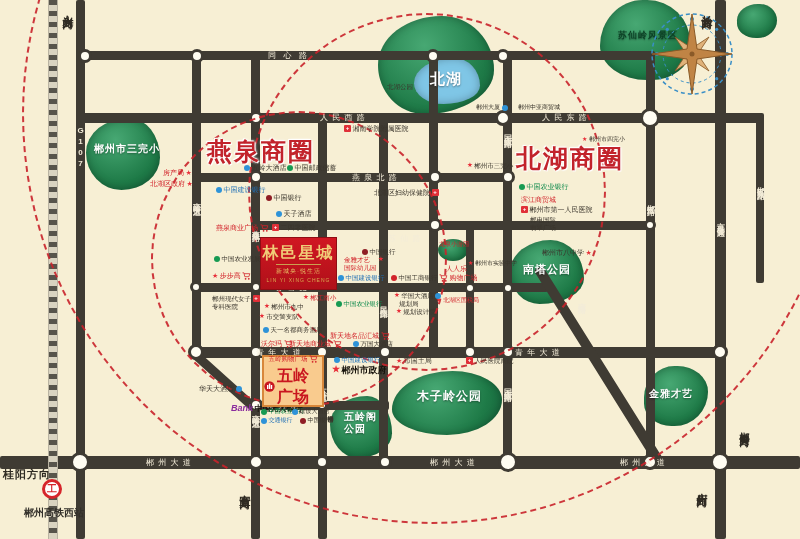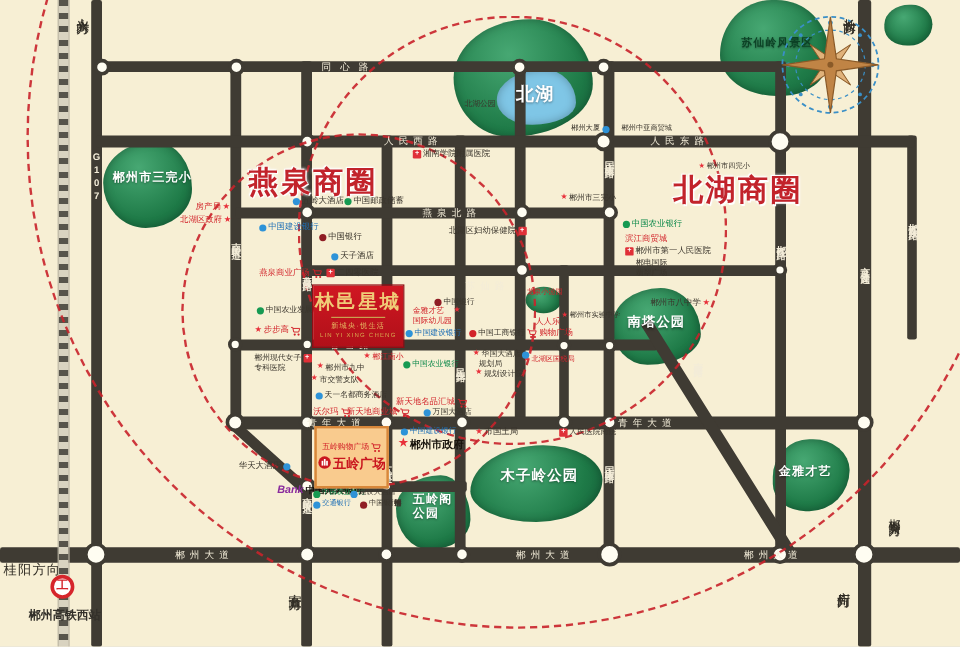--- a/index.html
+++ b/index.html
@@ -22,33 +22,33 @@
   .poi-r{color:#d2232a}.poi-b{color:#1f6fb5}.poi-g{color:#0f8a4c}.poi-k{color:#17130c}
   .pb{font-weight:bold}
   .pv{writing-mode:vertical-rl;text-orientation:upright}
   .i-star{color:#e8303a;line-height:1;font-size:1em}
   .i-cross{display:inline-block;flex:none;width:7px;height:7px;background:#e03038;color:#fff;font-size:6px;
            line-height:7px;text-align:center;border-radius:1px;font-weight:bold}
   .i-dot{display:inline-block;flex:none;width:6px;height:6px;border-radius:50%;margin-top:1px}
   .i-ebank{color:#8a2b9d;font-weight:bold;font-style:italic;font-size:9px;line-height:1}
   .cart{display:inline-block;flex:none}
   .cart svg{display:block}
-  .dir{position:absolute;z-index:8;color:#2f2b23;font-weight:normal;font-size:11px;letter-spacing:1px}
+  .dir{position:absolute;z-index:8;color:#2f2b23;font-weight:bold;font-size:11px;letter-spacing:1px}
   .dv{writing-mode:vertical-rl;text-orientation:upright}
   .biz{position:absolute;z-index:7;color:#c2232b;font-weight:900;font-size:25px;letter-spacing:2px;
        text-shadow:0 0 3px #fff,0 0 3px #fff,1px 1px 0 #fff,-1px -1px 0 #fff}
   #brand{position:absolute;z-index:7;background:linear-gradient(#d01722,#b01019);border:1px solid #8f0d14;
          display:flex;flex-direction:column;align-items:center;justify-content:center;text-align:center;box-sizing:border-box}
   #brand .bn{font-family:"Liberation Serif",serif;font-weight:bold;font-size:16px;color:#f0cc78;letter-spacing:2px;line-height:1.1}
   #brand .bs{font-size:6px;color:#e7bd64;border-top:1px solid #caa04f;padding-top:2px;margin-top:2px;letter-spacing:1px}
   #brand .be{font-size:5px;color:#d9a94f;letter-spacing:1px;margin-top:1px}
   #plaza{position:absolute;z-index:7;background:#f9cb8e;border:2px solid #d8873a;box-sizing:border-box;
          display:flex;flex-direction:column;align-items:center;justify-content:center;gap:2px}
   #plaza .ps{font-size:6.5px;color:#d2232a;display:flex;align-items:center;gap:1px}
-  #plaza .pn{font-size:11px;font-weight:bold;color:#c9161f;display:flex;align-items:center;gap:2px}
+  #plaza .pn{font-size:16px;font-weight:bold;color:#c9161f;display:flex;align-items:center;gap:2px}
   #station-icon{position:absolute;z-index:8;width:20px;height:20px;border:3px solid #d6252b;border-radius:50%;
                 background:#fff;box-sizing:border-box;color:#d6252b;font-weight:bold;font-size:10px;line-height:14px;text-align:center}
   #station-label{position:absolute;z-index:8;font-size:10px;font-weight:bold;color:#33302a}
   #compass{position:absolute;z-index:8}
 </style>
 </head>
 <body>
 
 <div id="map">
   <div class="rail" id="railway" style="left: 48px; top: 0px; height: 539px;"></div>
@@ -460,14 +460,14 @@
     <div class="poi poi-r" style="left: 439px; top: 241px; font-size: 6px;">
       <span class="tx">龙泉小游园</span>
     </div>
     <div class="dir dv" style="left: 60px; top: 6px;">永兴方向</div>
     <div class="dir dv" style="left: 699px; top: 6px;">长沙方向</div>
     <div class="dir" style="left: 3px; top: 467px;">桂阳方向</div>
     <div class="dir dv" style="left: 237px; top: 486px;">宜章方向</div>
     <div class="dir dv" style="left: 694px; top: 484px;">广州方向</div>
     <div class="dir dv" style="left: 737px; top: 424px; font-size: 10px;">郴州资兴方向</div>
     <div class="biz" style="left: 207px; top: 135px;">燕泉商圈</div>
-    <div class="biz" style="left: 516px; top: 142px; margin-left: 45px;">北湖商圈</div>
+    <div class="biz" style="left: 516px; top: 142px;">北湖商圈</div>
   </div>
 
 </body></html>

